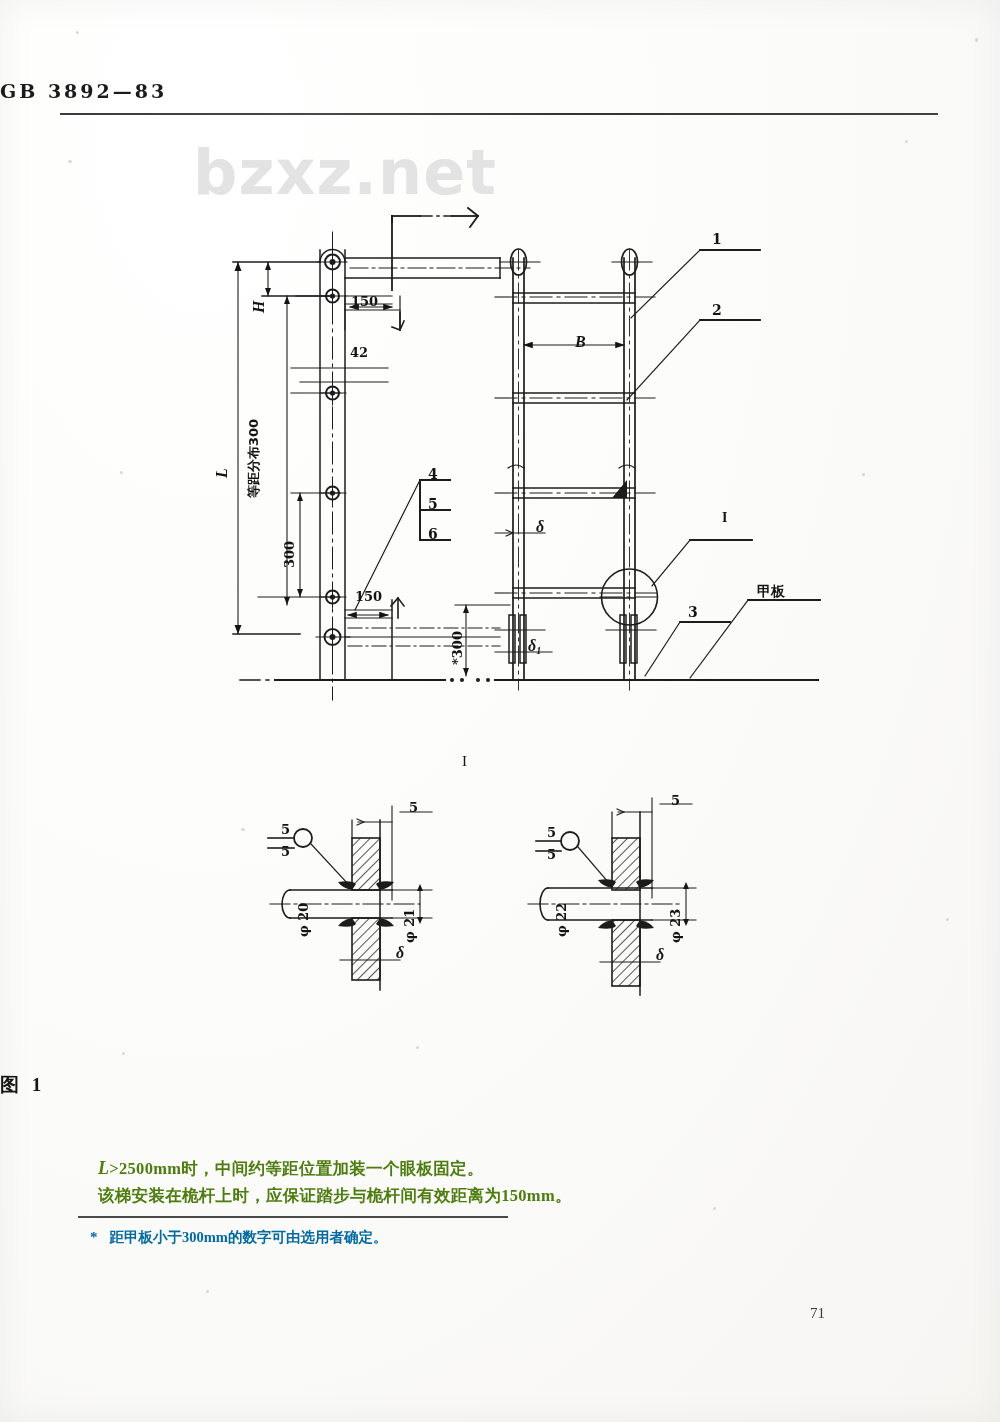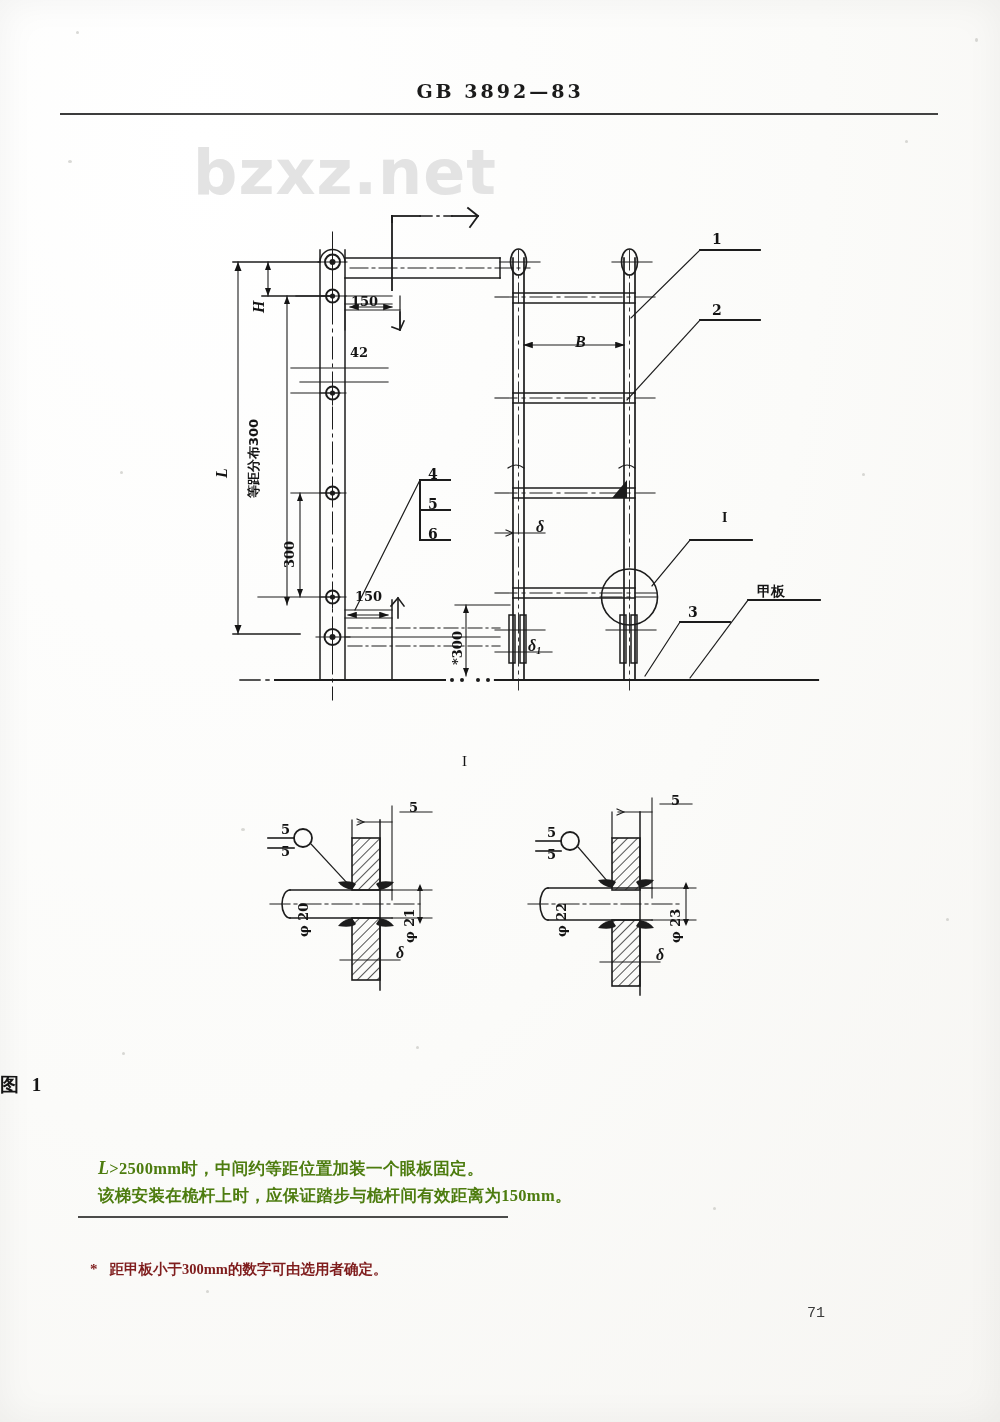--- a/index.html
+++ b/index.html
@@ -11,39 +11,39 @@
   
   .paper-tint{position:absolute;inset:0;background:
      radial-gradient(ellipse at 20% 10%, #ffffff 0%, #fbfbf9 55%, #f6f5f2 100%);
      pointer-events:none;}
   .edge-shadow{position:absolute;inset:0;box-shadow:inset 0 0 38px rgba(0,0,0,.05);pointer-events:none;}
 
   .speck{position:absolute;background:#b9b9b5;border-radius:50%;opacity:.55;}
 
   
   .hdr-title{
-    position:absolute;left:0;right:0;top:80px;text-align:center;
+    position:absolute;left:0;right:0;top:80px;
     font-family:"DejaVu Serif", serif;font-weight:bold;font-size:19px;
     letter-spacing:3px;color:#1b1b1b;
   }
   .hdr-rule{
     position:absolute;left:60px;right:62px;top:113px;height:2px;
     background:linear-gradient(90deg,#2a2a2a 0%,#3a3a3a 30%,#222 60%,#333 100%);
     opacity:.92;
   }
   
   .watermark{
     position:absolute;left:193px;top:136px;
     font-family:"DejaVu Sans", sans-serif;font-weight:bold;font-size:62px;
     color:#e3e3e3;letter-spacing:1px;user-select:none;
   }
   
   .pageno{
     position:absolute;right:175px;top:1305px;
-    font-family:Liberation Mono, monospace;font-size:15px;color:#3a3a3a;
+    font-family:Liberation Serif, serif;font-size:15px;color:#3a3a3a;
   }
   
   .fig-title{
     position:absolute;left:0;right:0;top:1072px;text-align:left;
     font-size:19px;font-weight:bold;color:#151515;letter-spacing:4px;
   }
   .fig-legend1,.fig-legend2{
     position:absolute;left:0;right:0;text-align:center;
     font-size:15.5px;color:#1a1a1a;letter-spacing:.4px;font-weight:600;
   }
@@ -53,21 +53,21 @@
   .body-p{
     position:absolute;font-size:16.5px;color:#4d7c0f;letter-spacing:.3px;
     font-weight:700;
   }
   .p1{left:98px;top:1158px;}
   .p2{left:98px;top:1185px;}
   .p1 .ital{font-style:italic;font-family:"Liberation Serif",serif;font-size:18px;}
 
   .foot-rule{position:absolute;left:78px;width:430px;top:1216px;height:1.6px;background:#2b2b2b;opacity:.85;}
   .footnote{
-    position:absolute;left:90px;top:1260px;font-size:14.5px;color:#7f1d1d;font-weight:600;
+    position:absolute;left:90px;top:1228px;font-size:14.5px;color:#0369a1;font-weight:600;
   }
   .footnote .ast{font-size:15px;padding-right:12px;}
 
   
   .dwg{position:absolute;left:0;top:0;width:1000px;height:1422px;pointer-events:none;}
 
   
   .lbl{position:absolute;font-family:"DejaVu Serif",serif;color:#141414;}
   .lbl-num{font-size:14px;font-weight:600;}
   .lbl-dim{font-size:13px;font-weight:600;}

